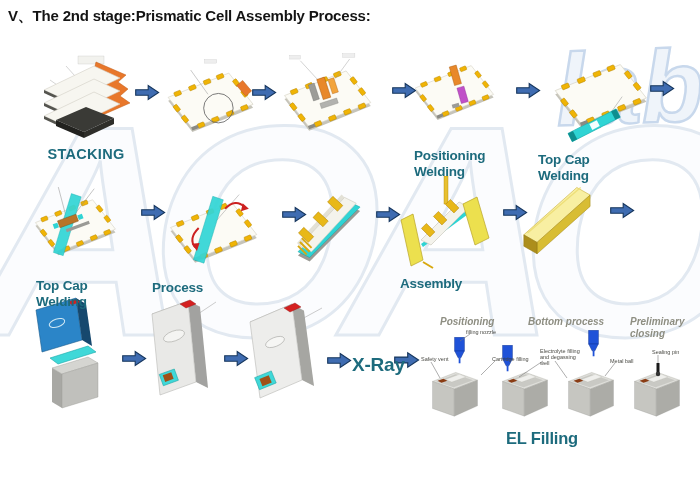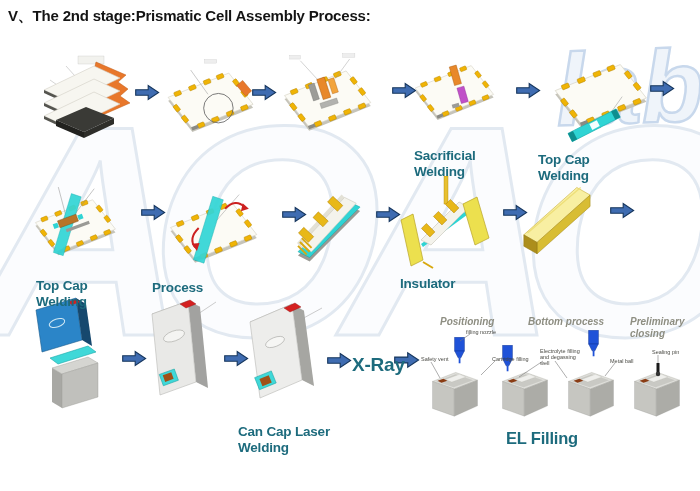--- a/index.html
+++ b/index.html
@@ -76,20 +76,21 @@
       <polygon points="6,36 32,48 32,51 6,39" fill="#55554f"></polygon>
       <polygon points="6,49 56,25 82,37 32,61" fill="#f7f6f0" stroke="#d2cfc4" stroke-width="0.6"></polygon>
       <polygon points="6,49 32,61 32,64 6,52" fill="#55554f"></polygon>
       <polygon points="6,62 56,38 82,50 32,74" fill="#f7f6f0" stroke="#d2cfc4" stroke-width="0.6"></polygon>
       <polygon points="6,62 32,74 32,77 6,65" fill="#55554f"></polygon>
     </g>
     <polygon points="18,66 48,53 76,64 46,78" fill="#3a3a36"></polygon>
     <polygon points="18,66 46,78 46,84 18,72" fill="#22221f"></polygon>
     <polygon points="46,78 76,64 76,70 46,84" fill="#2e2e2a"></polygon>
   </svg>
+  <div class="lbl center caps" style="left:28px;top:146px;width:116px">STACKING</div>
 
   <svg class="abs" style="left:135px;top:84px" width="25" height="17">
       <use href="#sym-arrow"></use>
     </svg>
 
   <svg class="abs" style="left:156px;top:56px" width="104" height="87" viewBox="0 0 120 100">
     <use href="#sym-flatcell" y="6"></use>
     <path d="M40,16 L60,44" stroke="#999" stroke-width="0.6" fill="none"></path>
     <rect x="56" y="4" width="14" height="4" fill="#eee" stroke="#bbb" stroke-width="0.3"></rect>
     <circle cx="72" cy="60" r="17" fill="none" stroke="#666" stroke-width="1"></circle>
@@ -118,21 +119,21 @@
     </svg>
 
   <svg class="abs" style="left:404px;top:50px" width="96" height="80" viewBox="0 0 120 100">
     <use href="#sym-flatcell" y="6"></use>
     <g transform="translate(64,40) rotate(-16)">
       <rect x="-2" y="-20" width="9" height="24" fill="#e8882a" stroke="#a85808" stroke-width="0.5"></rect>
       <rect x="0" y="8" width="9" height="20" fill="#c050c8" stroke="#8f2f96" stroke-width="0.5"></rect>
       <rect x="-12" y="26" width="9" height="5" fill="#9c9c98"></rect>
     </g>
   </svg>
-  <div class="lbl" style="left:414px;top:148px;width:68px">Sacrificial Welding</div>
+  <div class="lbl" style="left:414px;top:148px;width:68px">Positioning Welding</div>
 
   <svg class="abs" style="left:516px;top:82px" width="25" height="17">
       <use href="#sym-arrow"></use>
     </svg>
 
   <svg class="abs" style="left:542px;top:52px" width="112" height="93" viewBox="0 0 120 100">
     <use href="#sym-flatcell"></use>
     <path d="M62,82 L86,48" stroke="#999" stroke-width="0.6" fill="none"></path>
     <g transform="translate(30,92) rotate(-27)">
       <rect x="0" y="-5" width="58" height="10" fill="#2fd4d4" stroke="#14a8a8" stroke-width="0.6"></rect>
@@ -206,21 +207,21 @@
       <rect x="-3.5" y="-10" width="7" height="12" transform="translate(34,57) rotate(-45)"></rect>
       <rect x="-3.5" y="-10" width="7" height="12" transform="translate(46,45) rotate(-45)"></rect>
       <rect x="-3.5" y="-10" width="7" height="12" transform="translate(58,33) rotate(-45)"></rect>
     </g>
     <polygon points="4,44 16,38 17,41 5,47" fill="#f6ee8a"></polygon>
     <polygon points="4,44 16,38 26,84 14,90" fill="#ece04e" stroke="#b8a428" stroke-width="0.7"></polygon>
     <polygon points="66,28 80,21 81,24 67,31" fill="#f6ee8a"></polygon>
     <polygon points="66,28 80,21 92,62 78,69" fill="#ece04e" stroke="#b8a428" stroke-width="0.7"></polygon>
     <path d="M26,86 L36,92" stroke="#d8a810" stroke-width="2" fill="none"></path>
   </svg>
-  <div class="lbl" style="left:400px;top:276px;width:90px">Insulator</div>
+  <div class="lbl" style="left:400px;top:276px;width:90px">Assembly</div>
 
   <svg class="abs" style="left:503px;top:204px" width="25" height="17">
       <use href="#sym-arrow"></use>
     </svg>
 
   <svg class="abs" style="left:516px;top:178px" width="80" height="90" viewBox="0 0 84 95">
     <polygon points="8,60 64,10 78,18 22,68" fill="#f8efa2" stroke="#c8ac30" stroke-width="0.6"></polygon>
     <line x1="12" y1="58" x2="68" y2="10" stroke="#eedf78" stroke-width="1.4"></line>
     <polygon points="22,68 78,18 78,30 22,80" fill="#d8bd34" stroke="#a08418" stroke-width="0.5"></polygon>
     <polygon points="8,60 22,68 22,80 8,72" fill="#ac8e1c" stroke="#8a7010" stroke-width="0.5"></polygon>
@@ -267,21 +268,20 @@
     <polygon points="10,26 52,8 64,15 22,33" fill="#d8d8d4" stroke="#a6a6a0" stroke-width="0.4"></polygon>
     <polygon points="52,8 64,15 74,90 62,84" fill="#a6a6a2"></polygon>
     <polygon points="10,26 52,8 62,84 20,102" fill="#ededeb" stroke="#b9b9b5" stroke-width="0.6"></polygon>
     <polygon points="44,12 55,7 61,11 50,16" fill="#d42020" stroke="#901010" stroke-width="0.4"></polygon>
     <ellipse cx="0" cy="0" rx="10" ry="4.5" transform="translate(35,46) rotate(-22)" fill="#f6f6f4" stroke="#aaaaa6" stroke-width="0.6"></ellipse>
     <g transform="translate(18,90) rotate(-22)">
       <rect x="0" y="-9" width="18" height="13" fill="#3fd8d8" stroke="#18a0a0" stroke-width="0.5"></rect>
       <rect x="4" y="-6" width="10" height="8" fill="#a05018"></rect>
     </g>
   </svg>
-  <div class="lbl" style="left:238px;top:424px;width:100px">Can Cap Laser Welding</div>
 
   <svg class="abs" style="left:327px;top:352px" width="25" height="17">
       <use href="#sym-arrow"></use>
     </svg>
 
   <div class="lbl" style="left:352px;top:354px;font-size:19px">X-Ray</div>
 
   <svg class="abs" style="left:394px;top:351px" width="26" height="18">
       <use href="#sym-arrow"></use>
     </svg>

